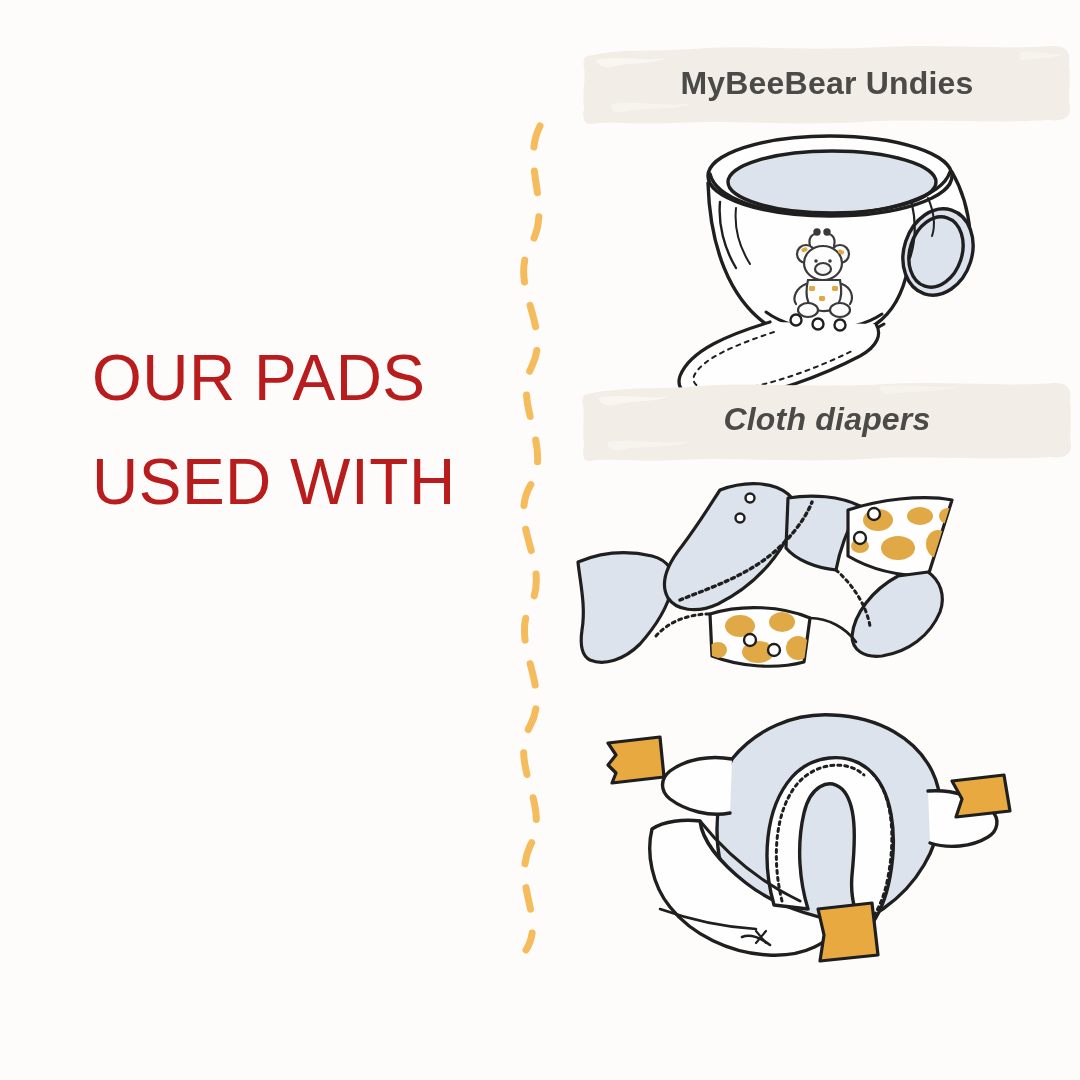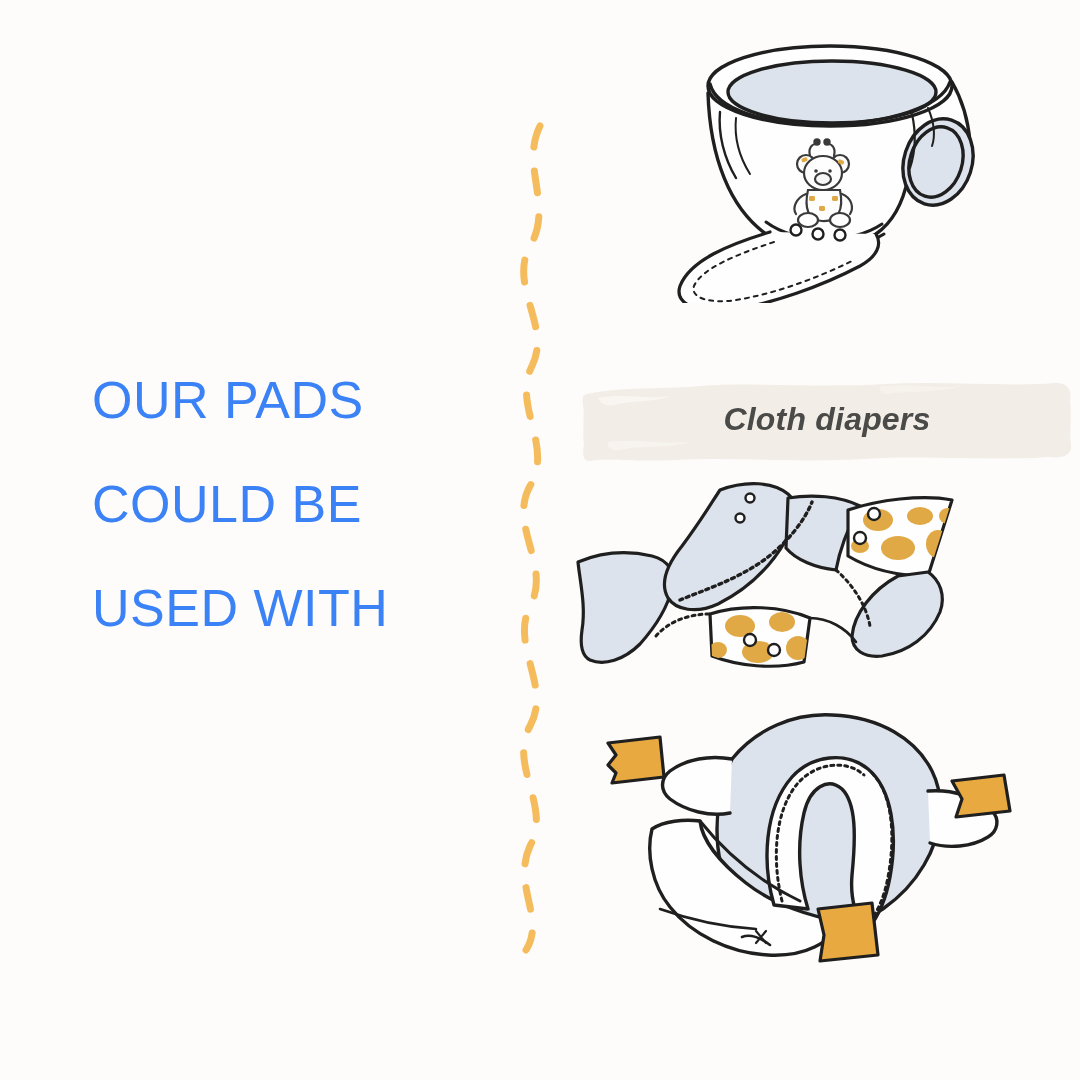--- a/index.html
+++ b/index.html
@@ -14,24 +14,24 @@
     height: 1080px;
     background: #FDFCFB;
     overflow: hidden;
     font-family: "Liberation Sans", "DejaVu Sans", sans-serif;
   }
 
   
   .headline {
     position: absolute;
     left: 92px;
-    top: 348px;
+    top: 326px;
     width: 400px;
-    color: #3b82f6;
-    font-size: 52px;
+    color: #b91c1c;
+    font-size: 64px;
     line-height: 104px;
     font-weight: 400;
     letter-spacing: 0.5px;
     text-transform: uppercase;
     font-family: "Liberation Sans", "DejaVu Sans", sans-serif;
   }
   .headline .hl-line { display: block; white-space: nowrap; }
 
   
   .divider {
@@ -94,36 +94,47 @@
   .art-3 { height: 290px; }
   .art svg { display: block; }
 </style>
 </head>
 <body>
 
 <div id="page">
 
   <div class="headline">
     <span class="hl-line">OUR PADS</span>
-    <span class="hl-line">COULD BE</span>
     <span class="hl-line">USED WITH</span>
   </div>
 
   <div class="divider">
     <svg width="80" height="840" viewBox="0 0 80 840" fill="none" xmlns="http://www.w3.org/2000/svg">
       <path d="M44 8 C24 48, 58 88, 34 128 C12 168, 56 208, 36 248
                C16 288, 58 328, 34 368 C12 408, 56 448, 34 488
                C14 528, 56 568, 34 608 C12 648, 56 688, 34 728
                C16 768, 50 800, 30 832" stroke="#F5BC5E" stroke-width="7" stroke-linecap="round" stroke-dasharray="22 24" fill="none"></path>
     </svg>
   </div>
 
   <div class="right-col">
 
     <div class="section section-1">
+      <div class="label-wrap">
+        <svg class="brush" viewBox="0 0 490 90" preserveAspectRatio="none" xmlns="http://www.w3.org/2000/svg">
+          <path d="M6,18 C40,10 70,14 110,11 C165,7 230,13 300,9 C360,6 420,12 470,8
+                   C484,7 489,14 487,26 C489,42 486,58 488,70 C489,80 480,84 466,82
+                   C410,86 340,80 280,84 C210,88 150,82 90,85 C56,87 26,83 10,86
+                   C2,87 0,80 2,70 C0,55 4,40 2,30 C1,22 2,19 6,18 Z" fill="#F2EDE6"></path>
+          <path d="M14,22 C40,17 58,24 84,20 C70,27 46,24 30,29 C22,31 16,27 14,22 Z" fill="#FAF7F3" opacity="0.85"></path>
+          <path d="M30,66 C60,62 84,70 112,65 C92,73 60,69 40,74 C32,76 28,71 30,66 Z" fill="#FAF7F3" opacity="0.7"></path>
+          <path d="M440,14 C456,12 470,18 482,16 C470,22 452,20 442,22 C436,23 436,15 440,14 Z" fill="#FAF7F3" opacity="0.6"></path>
+        </svg>
+        <div class="label-text">MyBeeBear Undies</div>
+      </div>
 
       <div class="art art-1">
         <svg width="520" height="265" viewBox="0 0 520 265" xmlns="http://www.w3.org/2000/svg">
           <g stroke="#1F1F1F" stroke-width="3.4" fill="none" stroke-linejoin="round" stroke-linecap="round">
 
             <path d="M148 55 C150 120, 170 170, 206 196 C236 216, 286 214, 316 196
                      C336 182, 344 160, 348 140
                      C356 150, 374 156, 388 150 C406 142, 412 124, 410 104
                      C408 80, 400 58, 392 44 Z" fill="#FEFEFE"></path>
 

